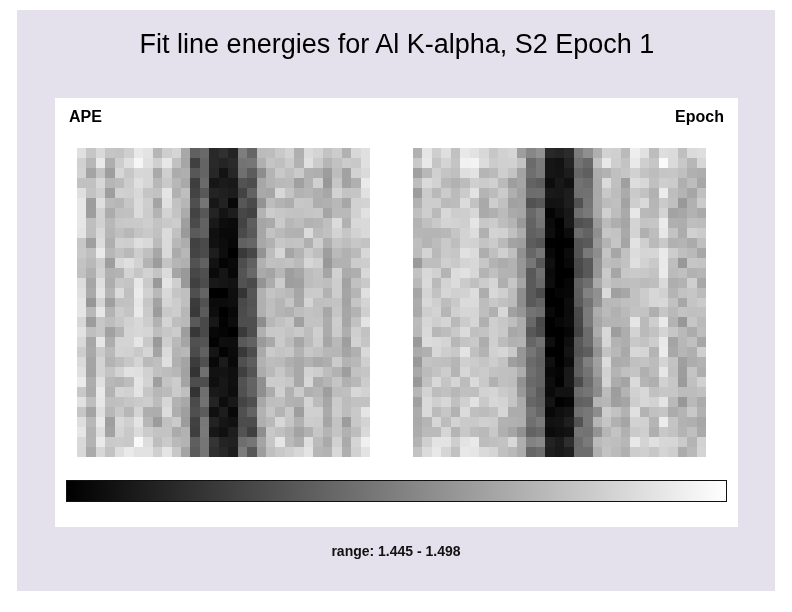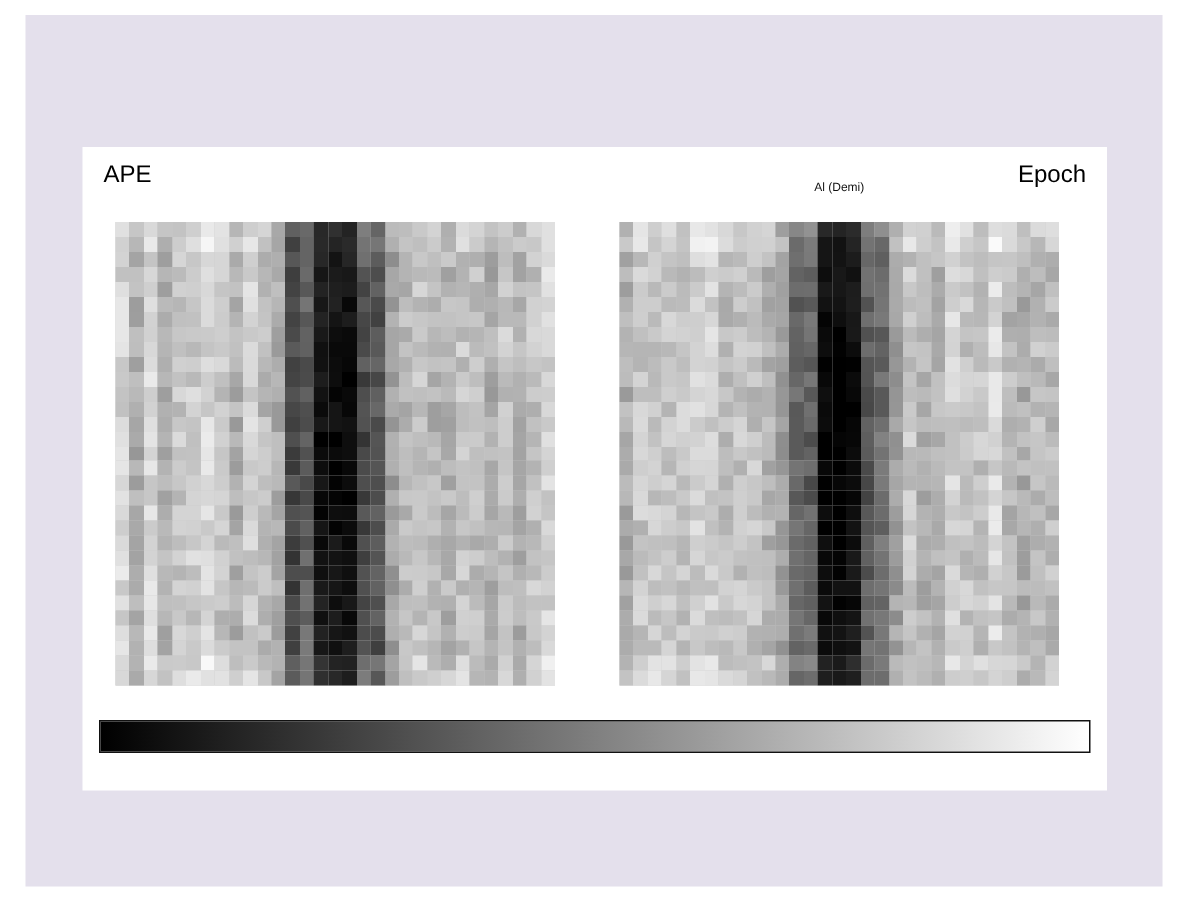--- a/index.html
+++ b/index.html
@@ -37,21 +37,21 @@
     position: absolute;
     left: 38px;
     top: 88px;
     width: 683px;
     height: 429px;
     background: #ffffff;
   }
   .corner-label {
     position: absolute;
     font-size: 16px;
-    font-weight: normal;
+    font-weight: bold;
     color: #000000;
   }
   #label-ape { left: 14px; top: 10px; }
   #label-demi { right: 14px; top: 10px; }
   .panel-title {
     position: absolute;
     font-size: 8px;
     color: #111111;
     text-align: center;
     white-space: nowrap;
@@ -94,29 +94,29 @@
     font-size: 14px;
     font-weight: bold;
     color: #111111;
   }
 </style>
 </head>
 <body>
 
 <div id="slide">
 
+  <div id="slide-title">Fit line energies for Al K-alpha, S2 Epoch 1</div>
 
   <div id="figure-card">
 
     <div class="corner-label" id="label-ape">APE</div>
 
     <div class="corner-label" id="label-demi">Epoch</div>
 
 
-    <div class="panel-title" id="title-right">Al (Demi)</div>
 
     <div class="heatmap" id="heatmap-left" style="grid-template-columns: repeat(31, 1fr); grid-template-rows: repeat(31, 1fr);">
         <i style="background: rgb(224, 224, 224);"></i>
         <i style="background: rgb(198, 198, 198);"></i>
         <i style="background: rgb(217, 217, 217);"></i>
         <i style="background: rgb(197, 197, 197);"></i>
         <i style="background: rgb(195, 195, 195);"></i>
         <i style="background: rgb(207, 207, 207);"></i>
         <i style="background: rgb(233, 233, 233);"></i>
         <i style="background: rgb(227, 227, 227);"></i>
@@ -2039,14 +2039,15 @@
         <i style="background: rgb(212, 212, 212);"></i>
       </div>
 
     <div id="colorbar-wrap">
       <div id="colorbar"></div>
 
     </div>
 
   </div>
 
+  <div id="range-caption">range: 1.445 - 1.498</div>
 
 </div>
 
 </body></html>

